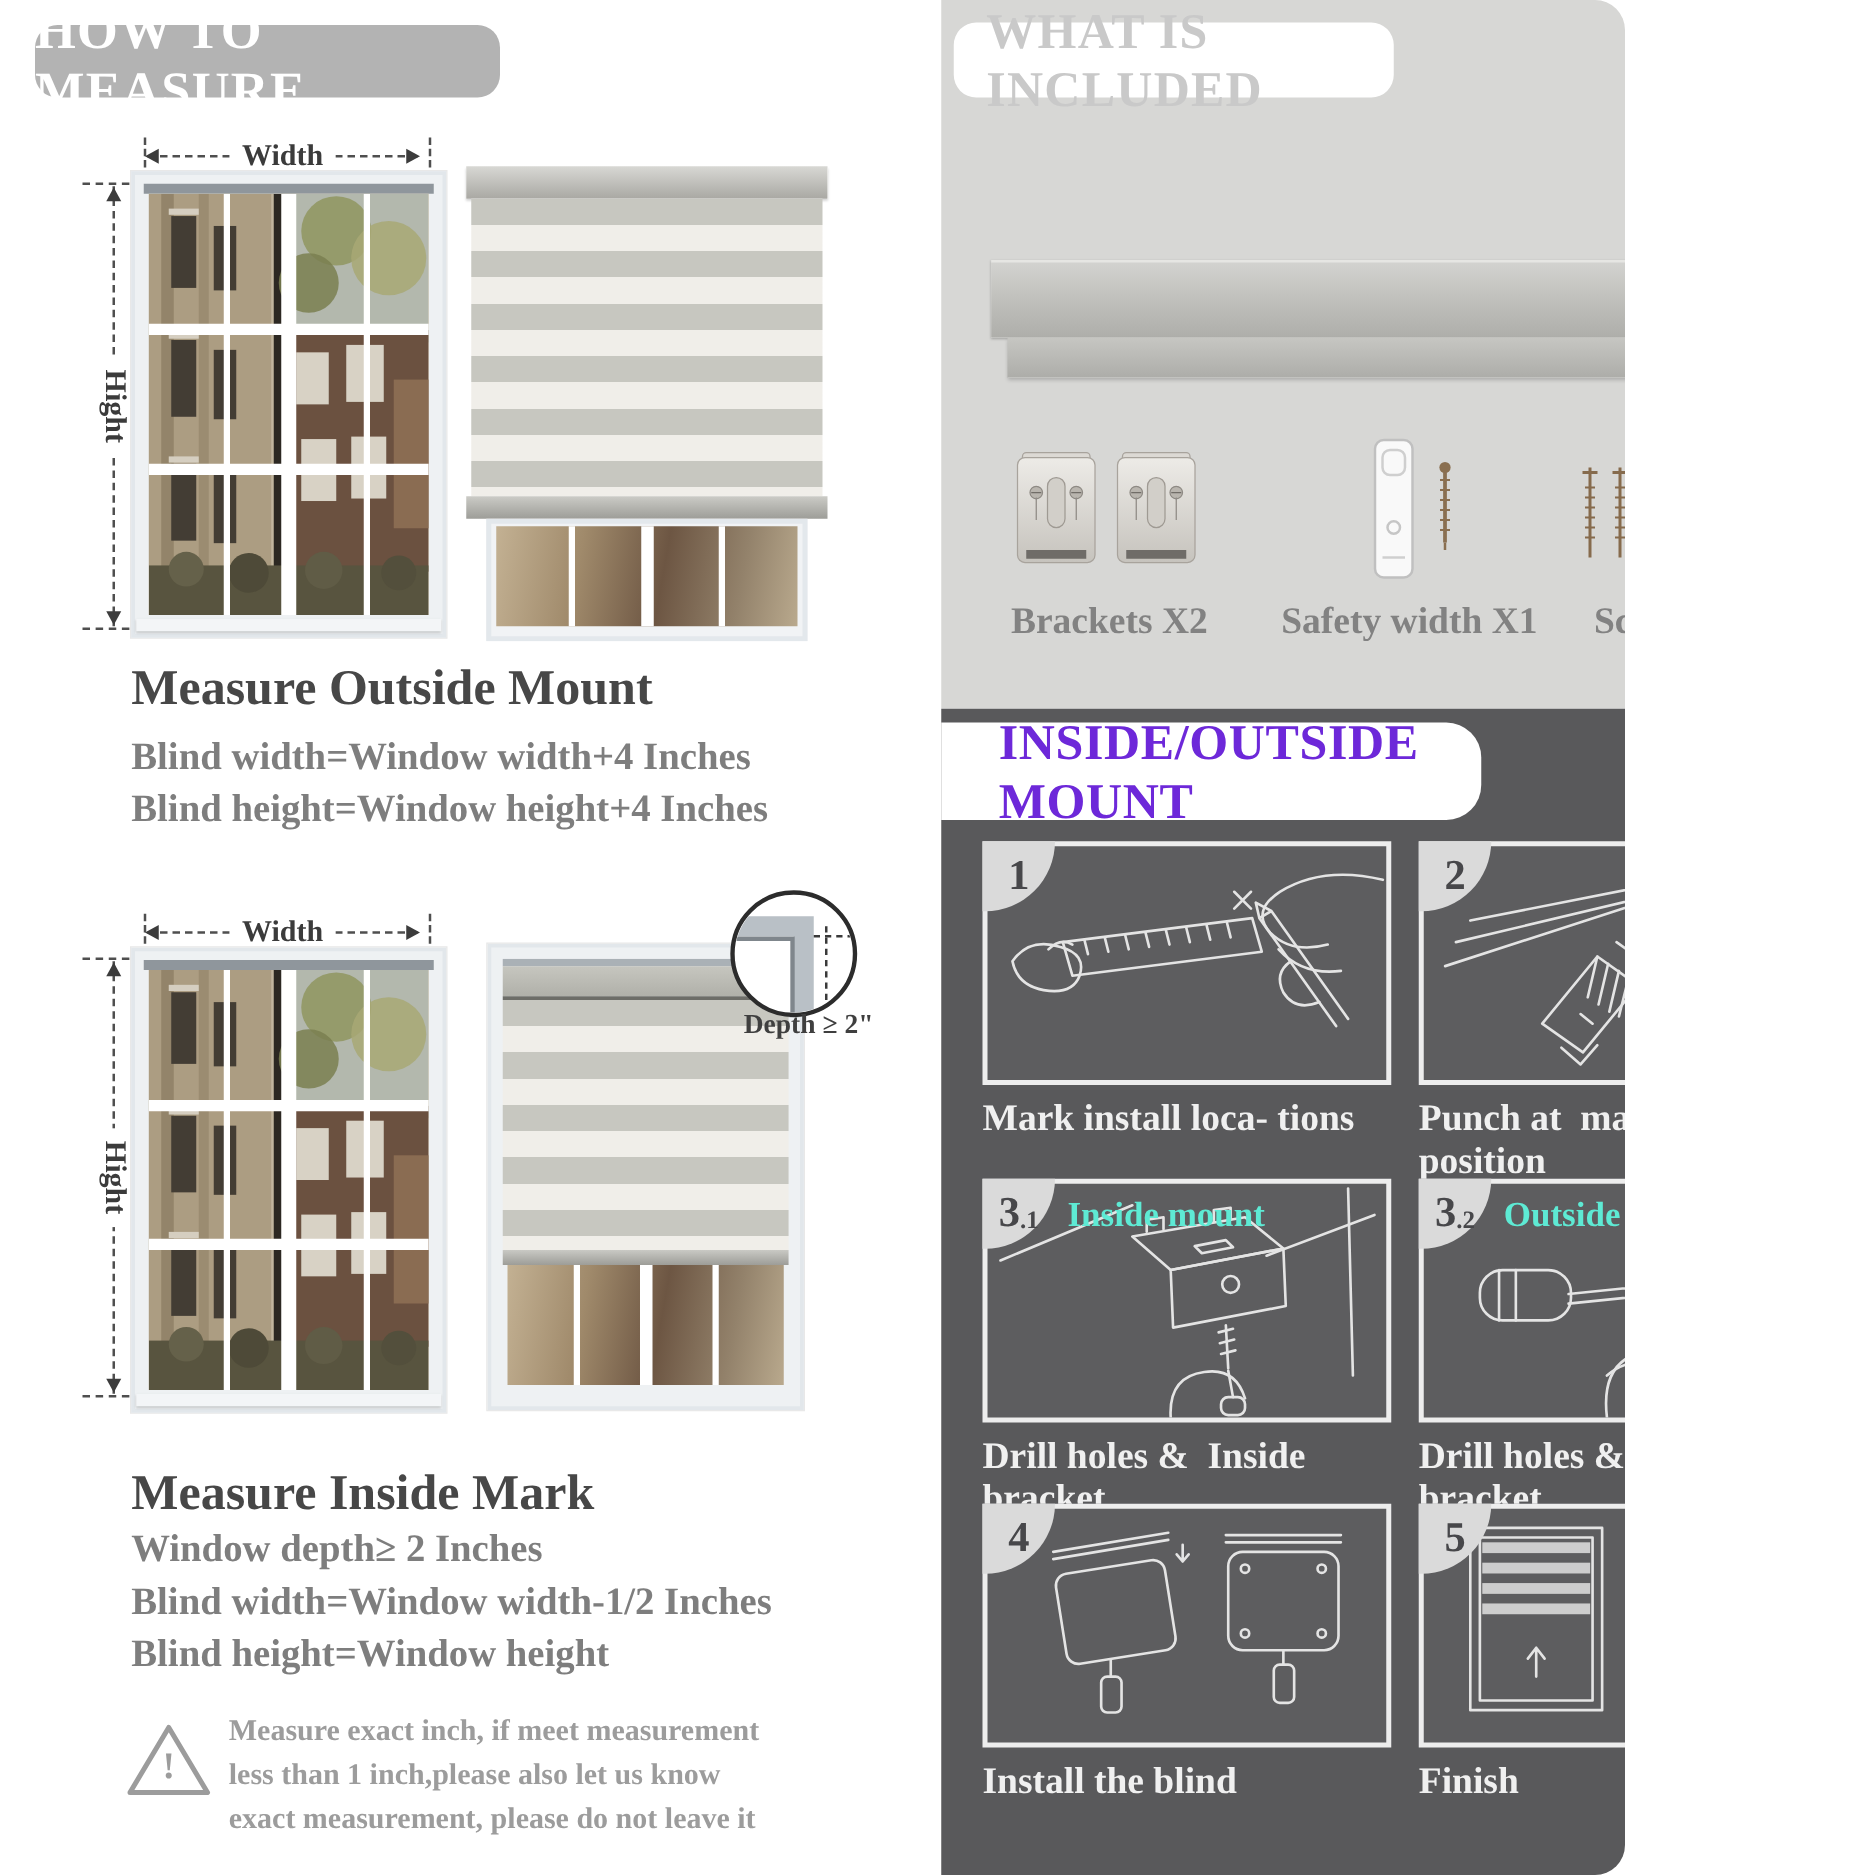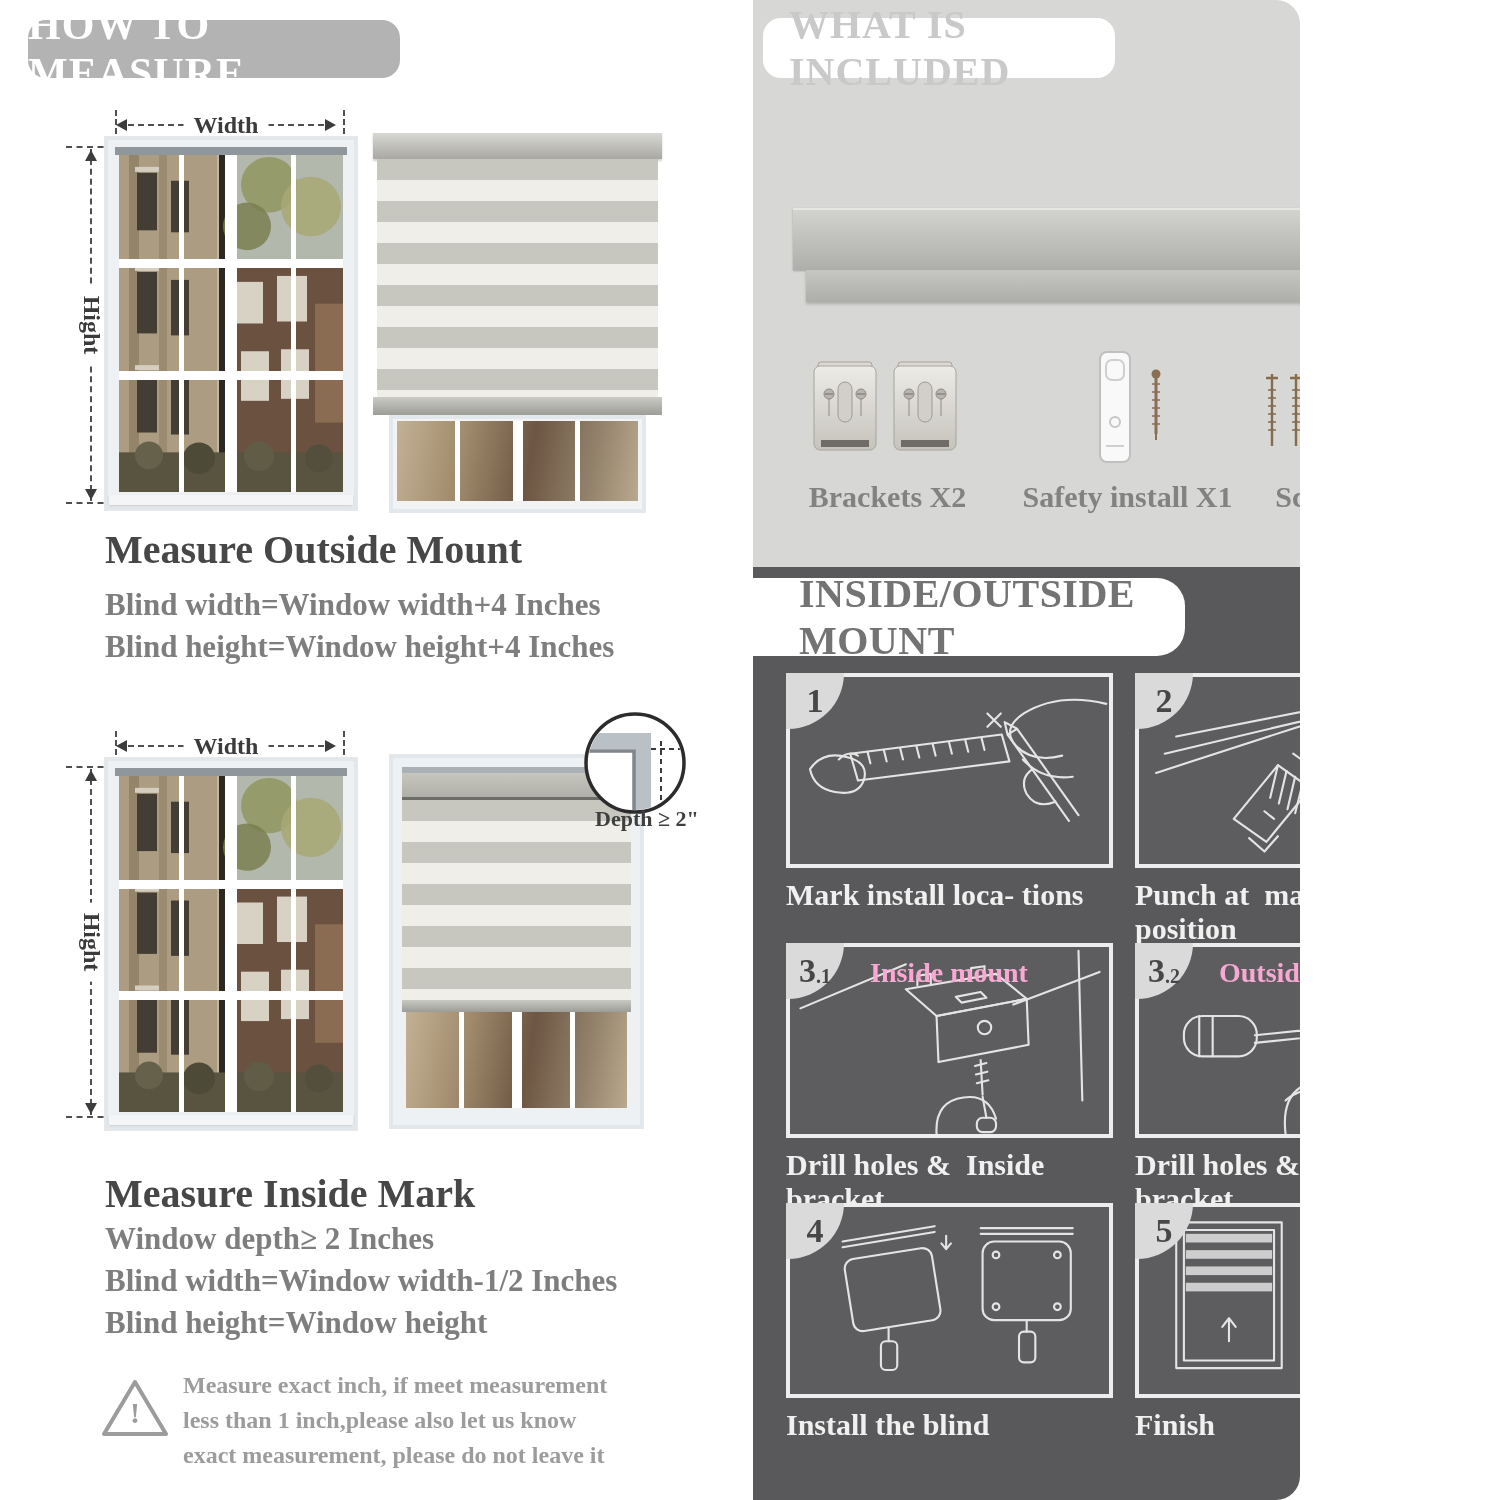--- a/index.html
+++ b/index.html
@@ -10,21 +10,21 @@
 
   
   .hdr-left{left:28px;top:20px;width:372px;height:58px;background:#b3b3b3;border-radius:18px;
             display:flex;align-items:center;justify-content:center;}
   .hdr-left span{color:#fff;font-size:42px;font-weight:800;letter-spacing:1px;}
   .hdr-incl{left:763px;top:18px;width:352px;height:60px;background:#ffffff;border-radius:18px;
             display:flex;align-items:center;padding-left:26px;}
   .hdr-incl span{color:#c9c9c9;font-size:40px;font-weight:800;letter-spacing:1px;}
   .hdr-mount{left:753px;top:578px;width:432px;height:78px;background:#ffffff;
              border-radius:0 28px 28px 0;display:flex;align-items:center;padding-left:46px;}
-  .hdr-mount span{color:#737373;font-size:40px;font-weight:800;letter-spacing:.5px;}
+  .hdr-mount span{color:#6d28d9;font-size:40px;font-weight:800;letter-spacing:.5px;}
 
   
   .warrow{width:240px;height:42px;}
   .warrow .gv{position:absolute;top:0;bottom:0;border-left:2px dashed #4f4f4f;}
   .warrow .dline{position:absolute;left:12px;right:12px;top:14px;border-top:2px dashed #4f4f4f;}
   .ah{position:absolute;width:0;height:0;border:solid transparent;}
   .ah-l{border-width:6px 11px 6px 0;border-right-color:#3c3c3c;left:10px;top:9px;}
   .ah-r{border-width:6px 0 6px 11px;border-left-color:#3c3c3c;right:10px;top:9px;}
   .wlabel{position:absolute;left:50%;top:1px;transform:translateX(-50%);background:#fff;
           padding:0 10px;font-size:24px;font-weight:700;color:#3b3b3b;line-height:28px;}
@@ -71,21 +71,21 @@
            background:linear-gradient(#c6c6c2,#adada9);box-shadow:0 2px 3px rgba(0,0,0,.2);}
   .itemlbl{font-size:30px;font-weight:700;color:#828282;text-align:center;}
 
   
   .dark-bg{left:753px;top:567px;width:747px;height:933px;background:#59595b;}
   .panel{width:327px;height:195px;background:#5d5d5f;border:4px solid #ededed;}
   .badge{position:absolute;left:-4px;top:-4px;width:58px;height:56px;background:#dadada;
          border-radius:0 0 58px 0;display:flex;align-items:center;justify-content:center;}
   .badge .bnum{color:#47474a;font-size:34px;font-weight:800;line-height:1;}
   .badge .bsub{color:#47474a;font-size:20px;font-weight:800;line-height:1;margin-top:10px;}
-  .ptitle{position:absolute;left:80px;top:10px;color:#f9a8d4;font-size:28px;font-weight:700;}
+  .ptitle{position:absolute;left:64px;top:10px;color:#5eead4;font-size:28px;font-weight:700;}
   .cap{width:327px;color:#f0f0f0;font-size:30px;font-weight:700;white-space:pre-wrap;}
   .art{position:absolute;left:0;top:0;width:100%;height:100%;}
   .lineart{stroke:#e4e4e4;stroke-width:2.2;fill:none;stroke-linecap:round;stroke-linejoin:round;}
 
   
   .callout{left:583px;top:711px;width:104px;height:104px;}
 </style>
 </head>
 <body>
 
@@ -366,21 +366,21 @@
       <rect x="126" y="14" width="16" height="8" rx="2"></rect>
         <rect x="128" y="20" width="12" height="48" rx="5"></rect>
       <rect x="144" y="14" width="16" height="8" rx="2"></rect>
         <rect x="146" y="20" width="12" height="48" rx="5"></rect>
       <rect x="160" y="14" width="11" height="8" rx="2"></rect>
         <rect x="161" y="20" width="10" height="48" rx="5"></rect>
     </g>
   </svg>
 
   <div class="abs itemlbl" style="left:805px;top:480px;width:165px;">Brackets X2</div>
-  <div class="abs itemlbl" style="left:1015px;top:480px;width:225px;">Safety install X1</div>
+  <div class="abs itemlbl" style="left:1015px;top:480px;width:225px;">Safety width X1</div>
   <div class="abs itemlbl" style="left:1258px;top:480px;width:168px;">Screws X4</div>
 
   <div class="abs dark-bg"></div>
 
   <div class="abs hdr-mount">
     <span>INSIDE/OUTSIDE MOUNT</span>
   </div>
 
   <div class="abs panel" style="left:786px;top:673px;">
     <svg class="art" viewBox="0 0 327 195">

